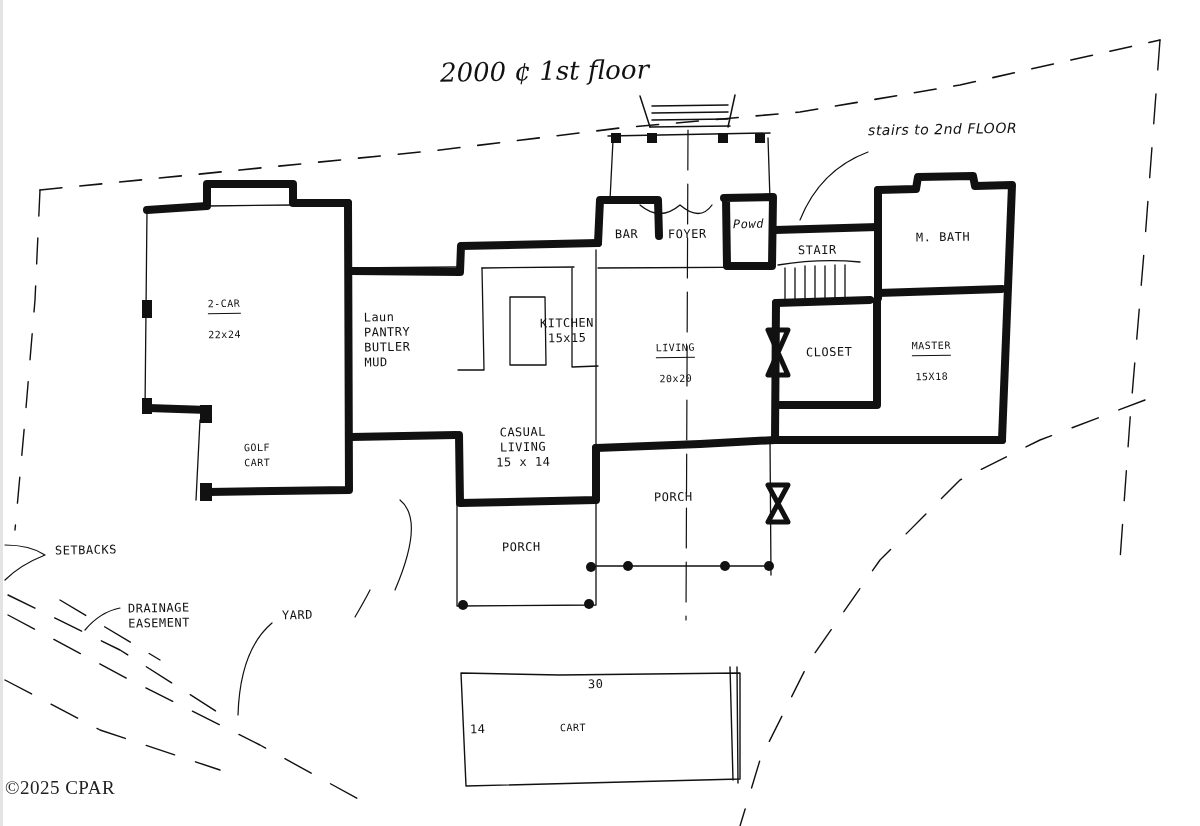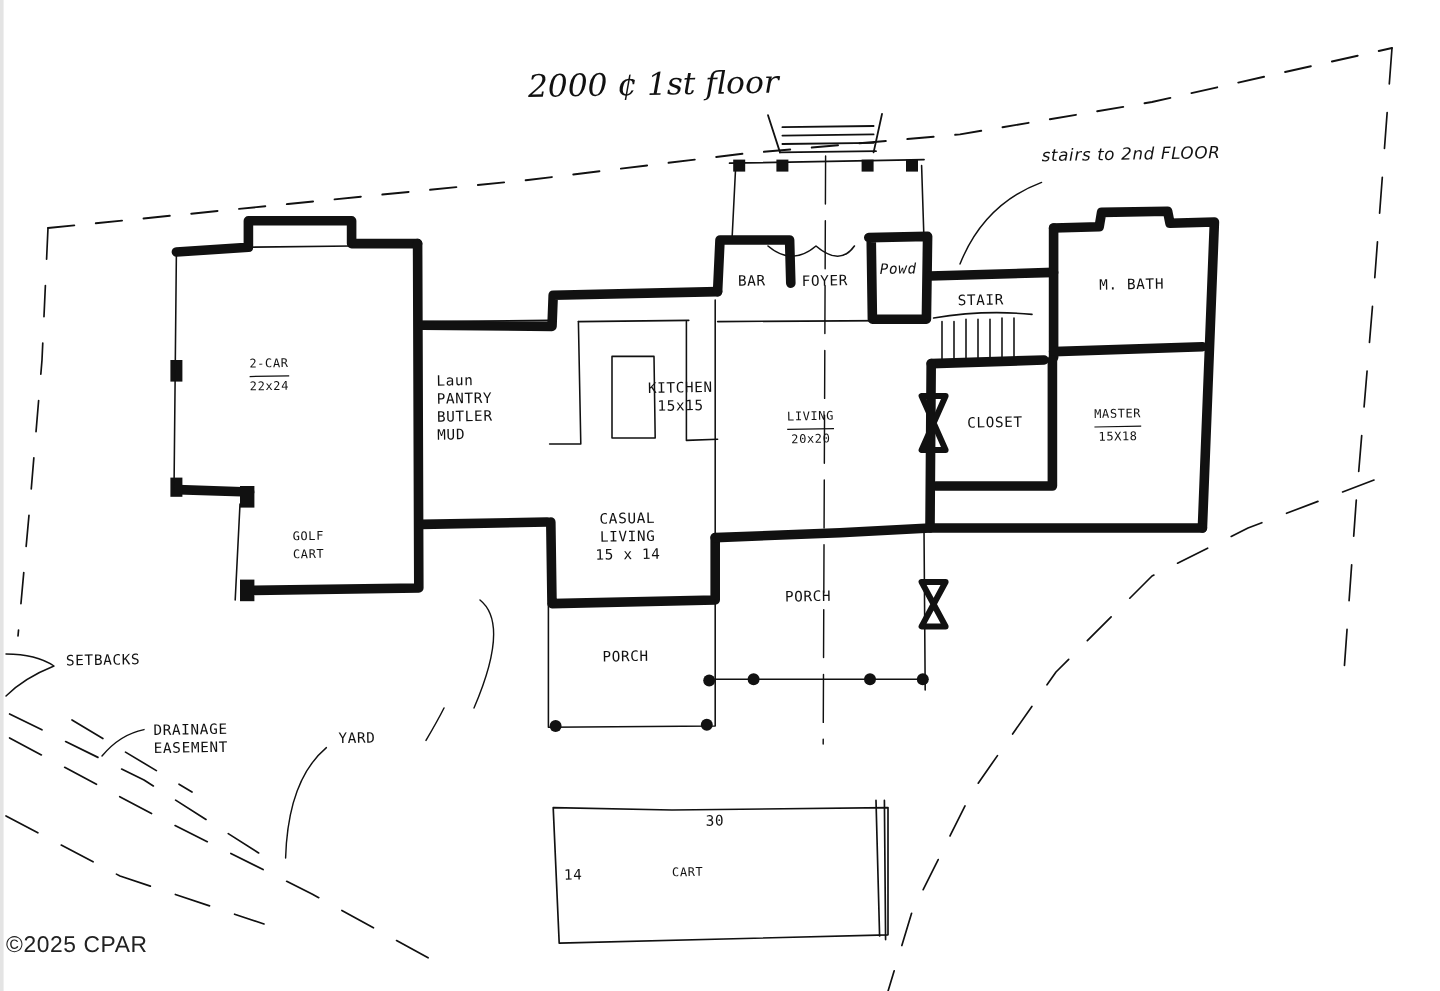--- a/index.html
+++ b/index.html
@@ -2,23 +2,23 @@
 <html><head>
   <meta charset="utf-8">
   <style>
     html, body { margin: 0; padding: 0; background: #ffffff; }
     body { width: 1200px; height: 826px; overflow: hidden; position: relative; font-family: "DejaVu Sans", sans-serif; }
     #plan { position: absolute; left: 0; top: 0; width: 1200px; height: 826px; }
     .lbl { position: absolute; font-family: "DejaVu Sans Mono", monospace; color: #111; font-size: 10px; line-height: 15px; text-align: center; white-space: nowrap; letter-spacing: 0.5px; transform: rotate(-1deg); }
     .lbl.small { font-size: 12px; }
     .lbl.title { font-family: "DejaVu Serif", serif; font-size: 26px; font-style: italic; line-height: 30px; letter-spacing: 0; }
     .lbl.note { font-size: 14px; font-style: italic; font-family: "DejaVu Sans", sans-serif; }
-    .lbl .dim { display: block; border-top: 1.5px solid #111; margin-top: 2px; padding-top: 1px; }
+    .lbl .dim { display: block; border-top: 1.5px solid #111; margin-top: 2px; padding-top: 13px; }
     .lbl .plain { display: block; }
-    .copyright { position: absolute; left: 5px; top: 777px; font-family: Liberation Sans, sans-serif; font-size: 19px; color: #222; letter-spacing: 0.5px; }
+    .copyright { position: absolute; left: 5px; top: 777px; font-family: Liberation Serif, serif; font-size: 19px; color: #222; letter-spacing: 0.5px; }
     .leftedge { position: absolute; left: 0; top: 0; width: 3px; height: 826px; background: #e4e4e4; }
   </style>
 </head>
 <body>
 
 <div class="leftedge"></div>
 
 <svg id="plan" viewBox="0 0 1200 826" xmlns="http://www.w3.org/2000/svg">
   <g fill="none" stroke="#111" stroke-linecap="round" stroke-linejoin="round">
 

